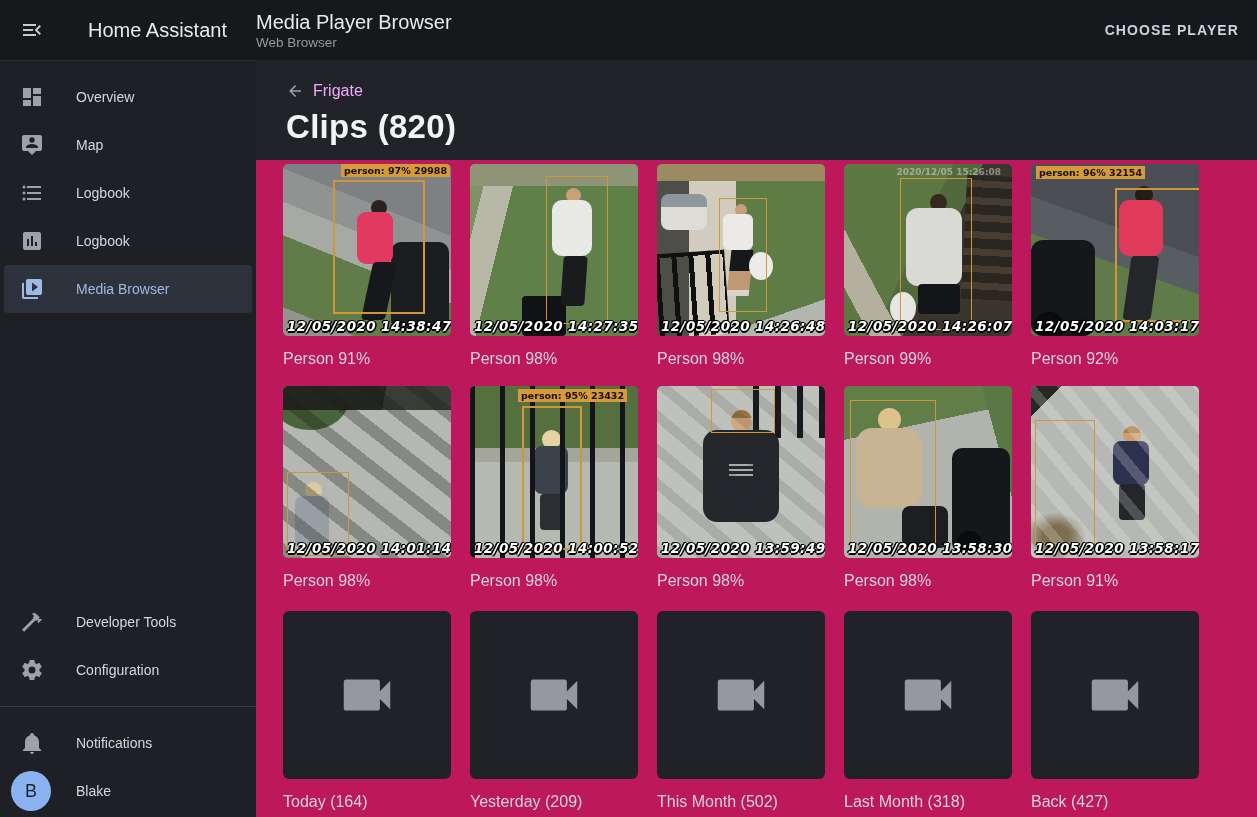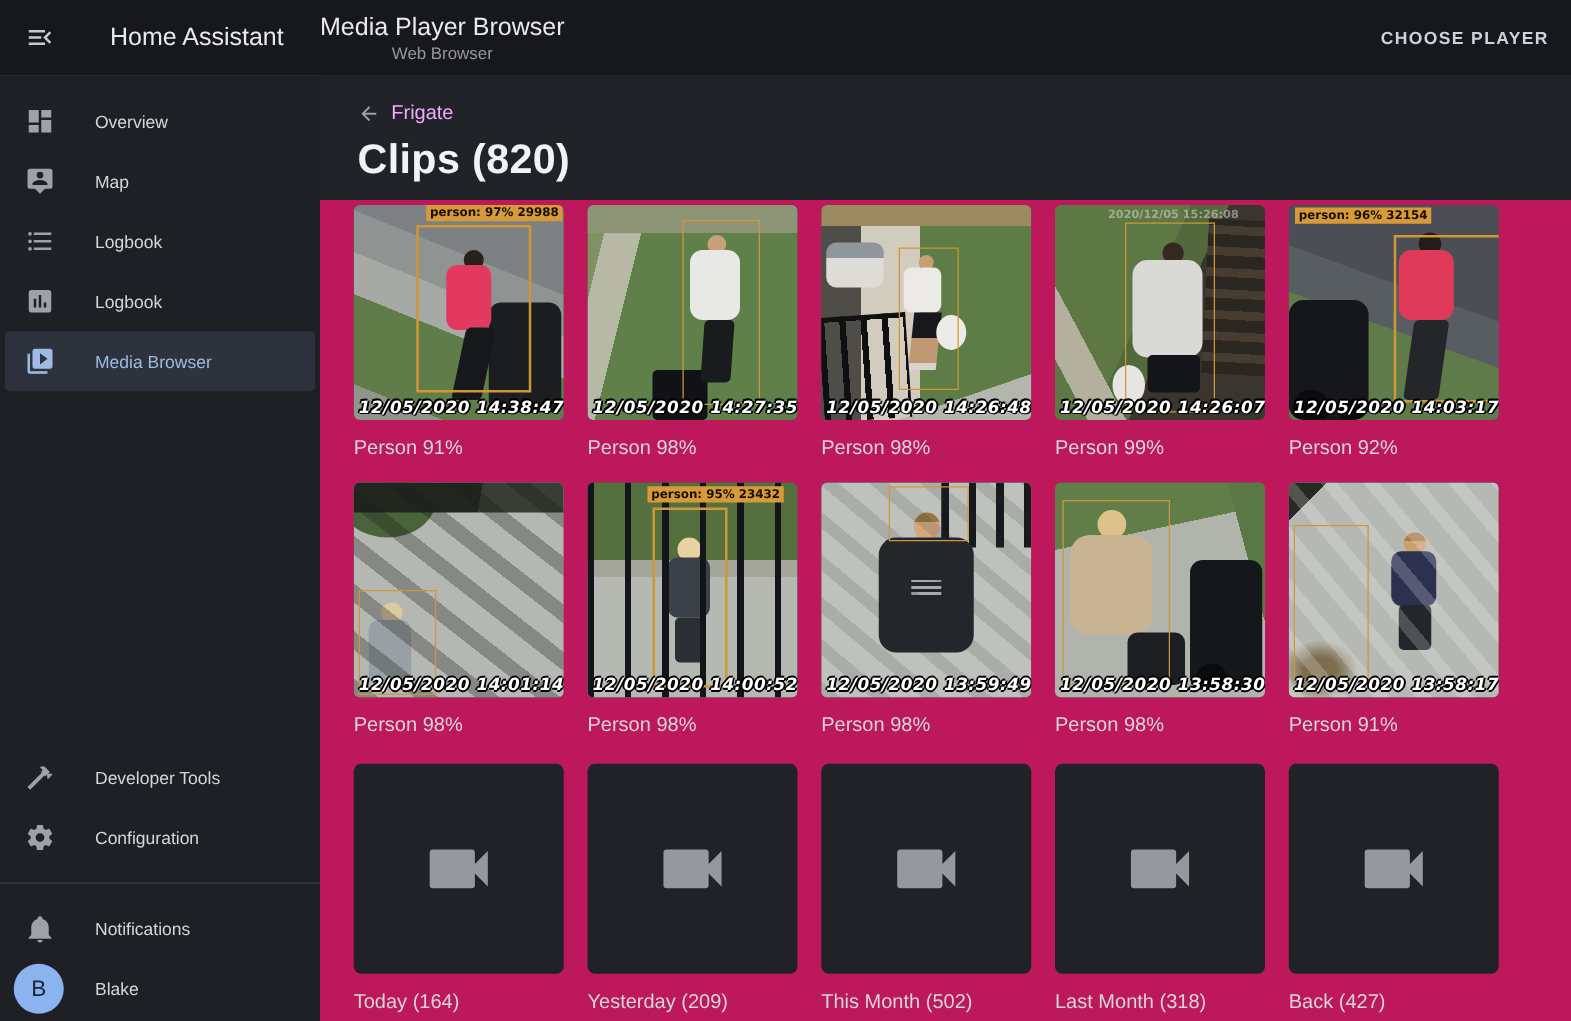--- a/index.html
+++ b/index.html
@@ -8,21 +8,21 @@
   .app { position:relative; width:1257px; height:817px; background:#121316; }
 
   
   .appbar { position:absolute; top:0; left:0; width:1257px; height:60px;
             background:#17181c; display:flex; align-items:center; z-index:5; }
   .appbar-left { width:256px; display:flex; align-items:center; flex:0 0 auto; }
   .menu-btn { margin-left:20px; width:24px; height:24px; color:#c7c9cd; cursor:pointer; }
   .ha-title { margin-left:44px; font-size:20px; color:#e9eaec; white-space:nowrap; }
   .panel-title-block { display:flex; flex-direction:column; }
   .panel-title { font-size:20px; color:#e9eaec; line-height:24px; }
-  .panel-subtitle { font-size:13.5px; color:#96989d; line-height:17px;text-align:center; }
+  .panel-subtitle { font-size:13.5px; color:#96989d; line-height:17px; }
   .choose-player { margin-left:auto; margin-right:18px; font-size:14px; font-weight:700;
                    letter-spacing:1.1px; color:#ccd3dc; cursor:pointer; white-space:nowrap; }
 
   
   .sidebar { position:absolute; top:60px; left:0; width:256px; height:757px;
              background:#1e2026; border-top:1px solid rgba(255,255,255,.06);
              display:flex; flex-direction:column; z-index:4; }
   .nav-top { padding-top:12px; }
   .nav-item { height:48px; display:flex; align-items:center; color:#d5d7d9;
               font-size:14px; font-weight:500; cursor:pointer; position:relative; }
@@ -55,21 +55,21 @@
   .caption { margin-top:13px; margin-bottom:18px; font-size:16px; color:#d4d5d7; line-height:19px; }
   .folder-row { margin-top:3px; }
 
   .thumb { position:relative; width:168px; height:172px; border-radius:5px; overflow:hidden; background:#555; }
   .scene, .fx { position:absolute; inset:0; }
   .fig i { position:absolute; display:block; }
   .bbox { position:absolute; border:2px solid #cf9735; }
   .det { position:absolute; background:#d79a3a; color:#171000; font:700 9.5px "DejaVu Sans",sans-serif;
          padding:1px 3px; white-space:nowrap; z-index:3; }
   .det:empty, .osd:empty { display:none; }
-  .osd { position:absolute; top:3px; right:21px; color:rgba(225,225,225,.5);
+  .osd { position:absolute; top:3px; right:11px; color:rgba(225,225,225,.5);
          font:700 9px "DejaVu Sans",sans-serif; z-index:3;text-align:right; }
   .ts { position:absolute; left:4px; bottom:2px; z-index:3; white-space:nowrap;
         font:italic 700 13.5px "DejaVu Sans",sans-serif; color:#fff; letter-spacing:.4px;
         text-shadow:-1.5px 0 #000, 1.5px 0 #000, 0 -1.5px #000, 0 1.5px #000, -1px -1px #000, 1px 1px #000; }
 
   .folder-tile { width:168px; height:168px; border-radius:6px; background:#202227;
                  display:flex; align-items:center; justify-content:center; }
   .folder-tile .cam { width:62px; height:62px; color:#95989d; }
 
   

